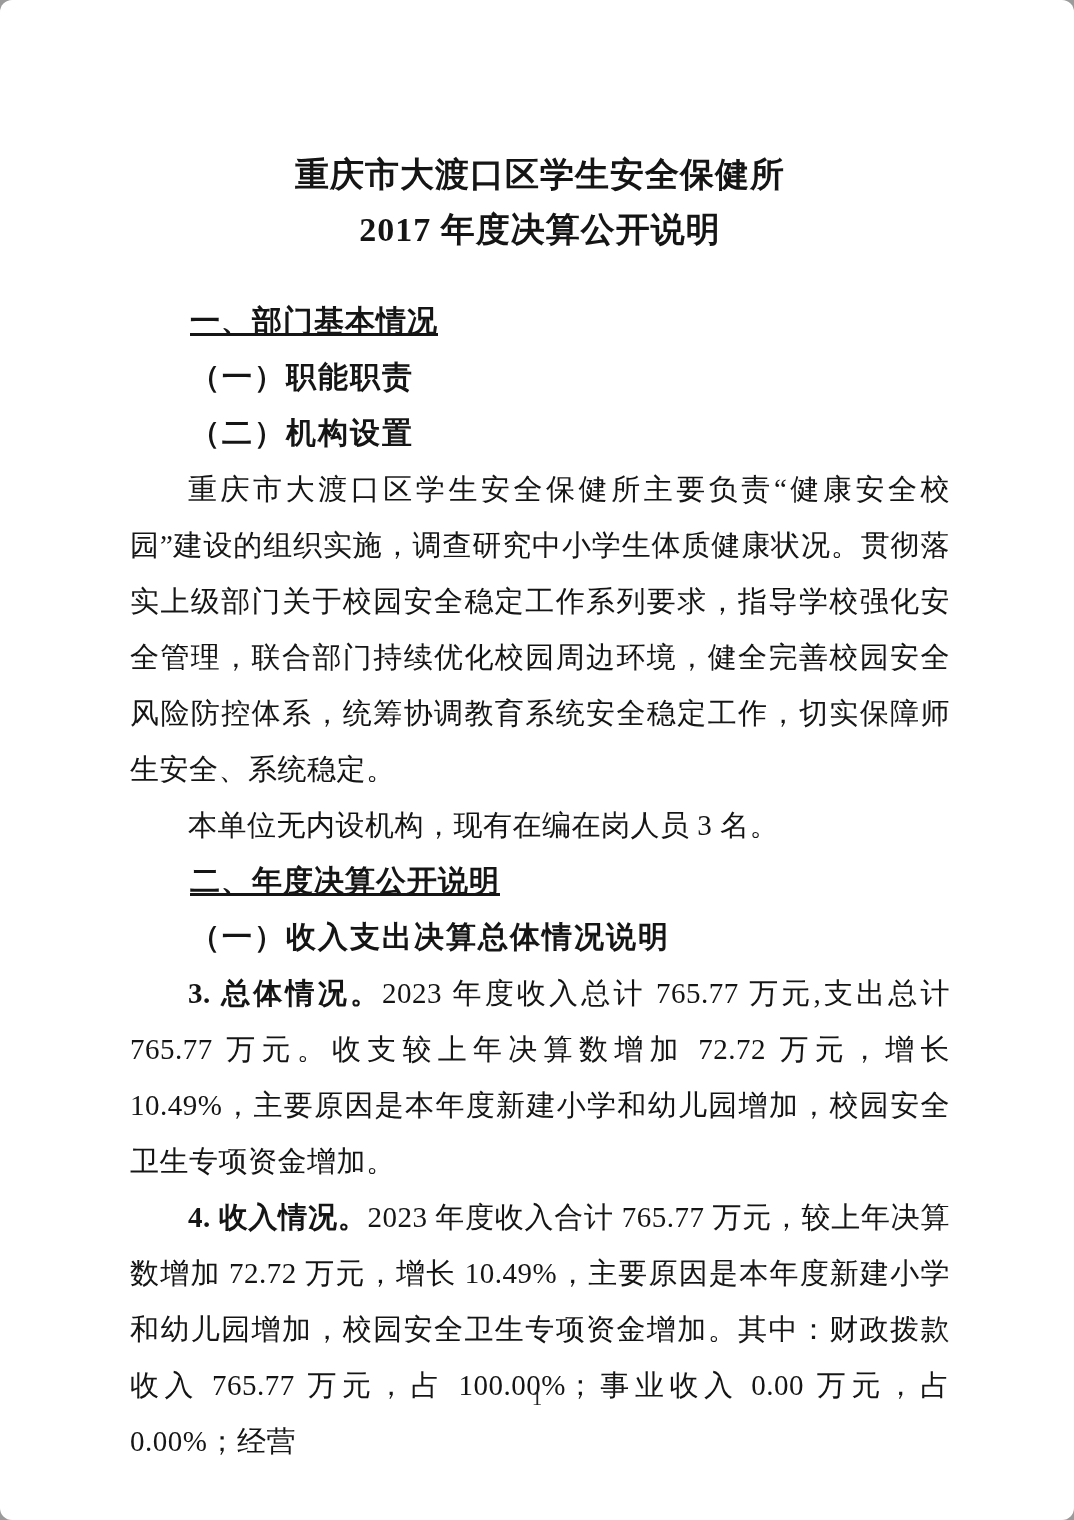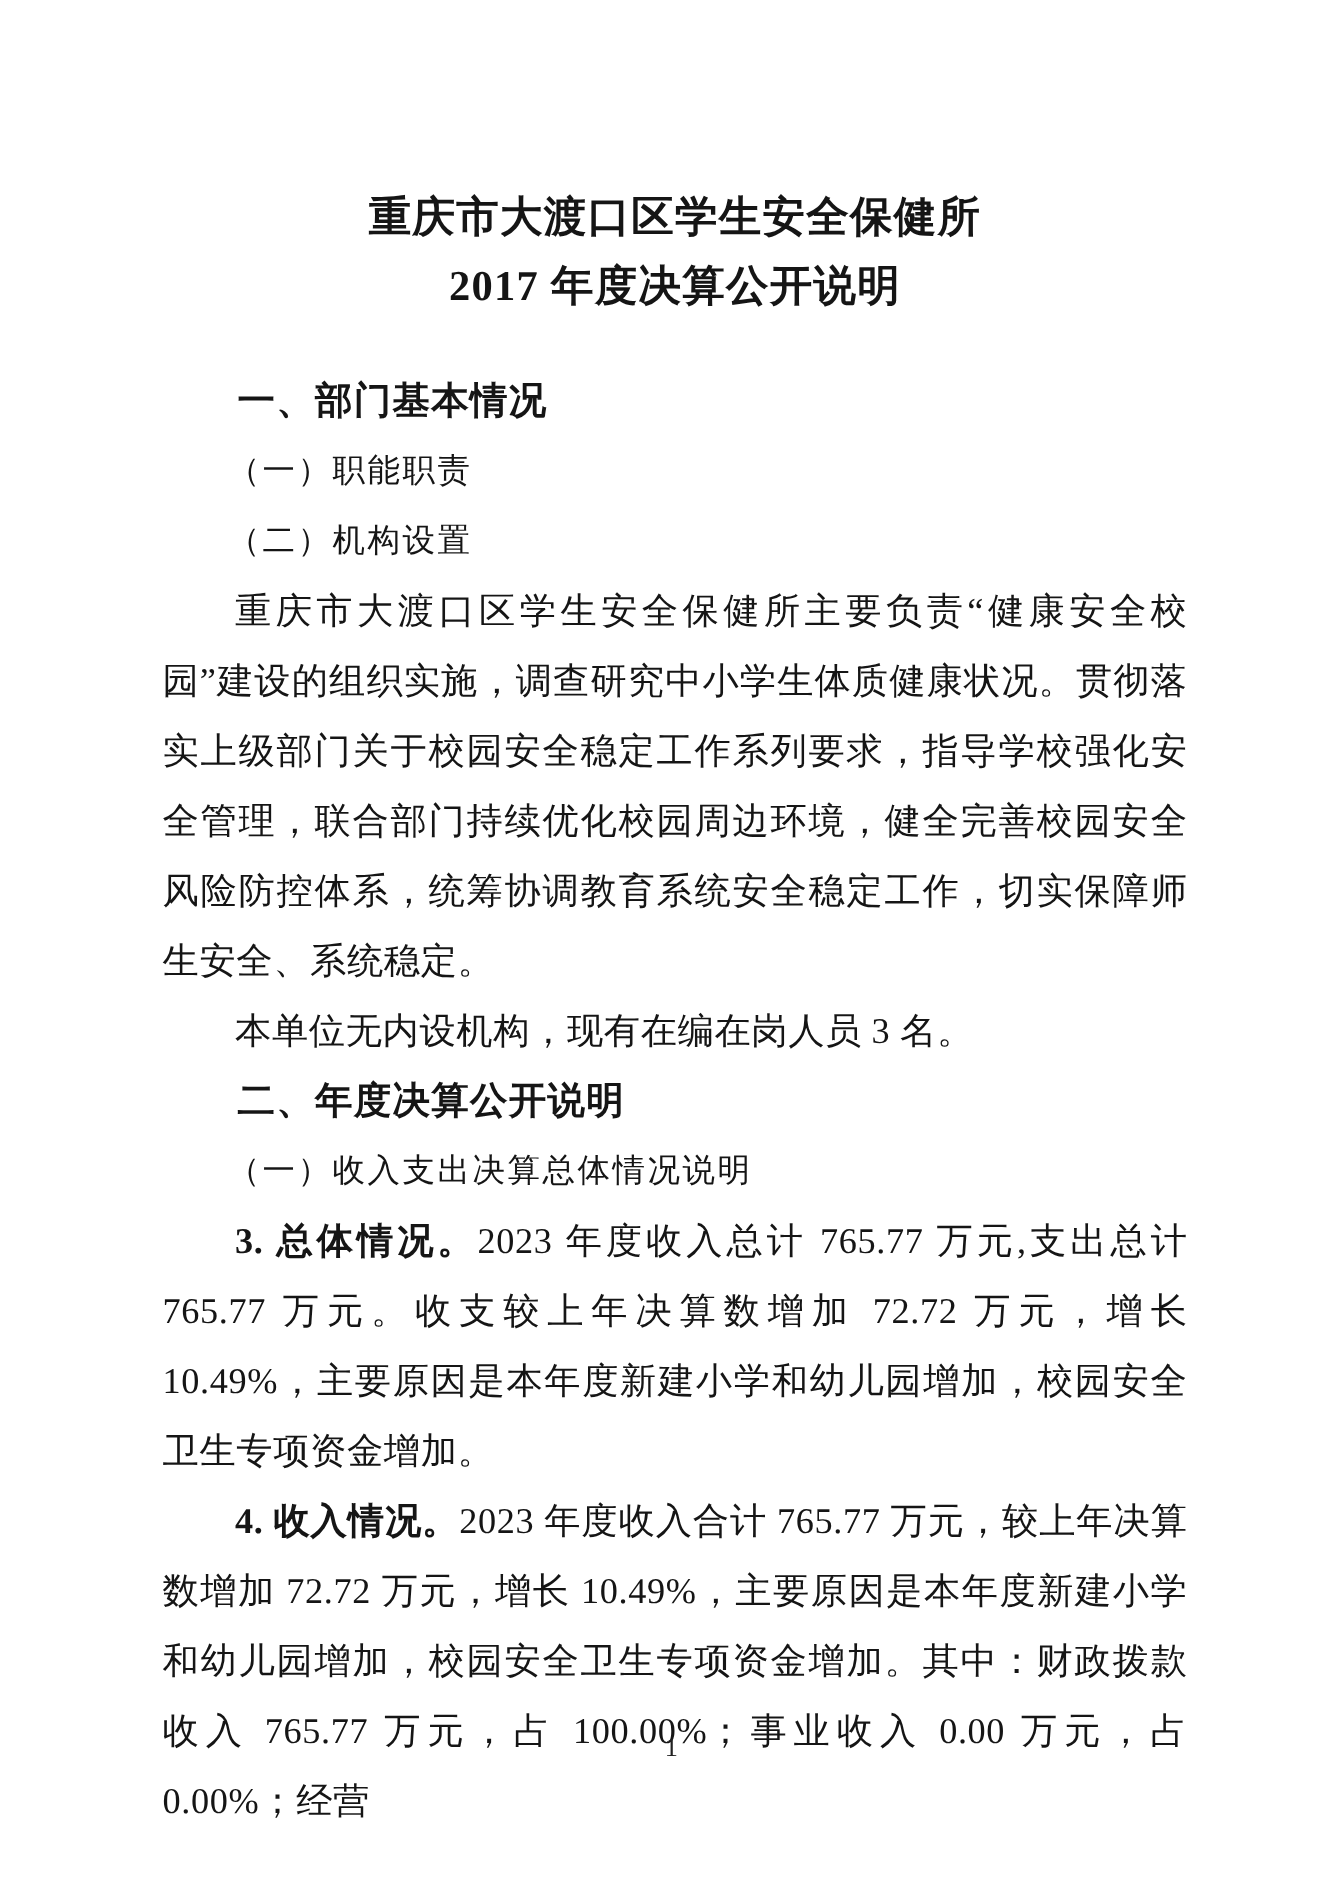--- a/index.html
+++ b/index.html
@@ -6,20 +6,21 @@
   html, body { background: #9b9b9b; }
   .page {
     position: relative;
     width: 1074px;
     height: 1520px;
     margin: 0 auto;
     background: #ffffff;
     overflow: hidden;
     color: #151515;
     font-family: "Liberation Serif", "DejaVu Serif", serif;
+    border-radius: 12px;
   }
   .title-block {
     margin: 147px 124px 0 130px;
     text-align: center;
     font-weight: 700;
     font-size: 34px;
     line-height: 55px;
     letter-spacing: 1px;
   }
   .doc-body {
@@ -28,24 +29,25 @@
     line-height: 56px;
     text-align: justify;
   }
   .sec { text-indent: 2em; }
   .sec.h1 {
     font-family: "Liberation Sans", "DejaVu Sans", sans-serif;
     font-weight: 700;
     font-size: 30px;
     letter-spacing: 1px;
     text-align: left;
+    text-decoration: underline;
   }
   .sec.h2 {
-    font-weight: 400;
-    font-size: 26px;
+    font-weight: 700;
+    font-size: 30px;
     letter-spacing: 2px;
     text-align: left;
   }
   .sec.para { letter-spacing: 0.5px; }
   .lead { font-weight: 700; }
   .page-number {
     position: absolute;
     top: 1383px;
     left: 0;
     width: 100%;

